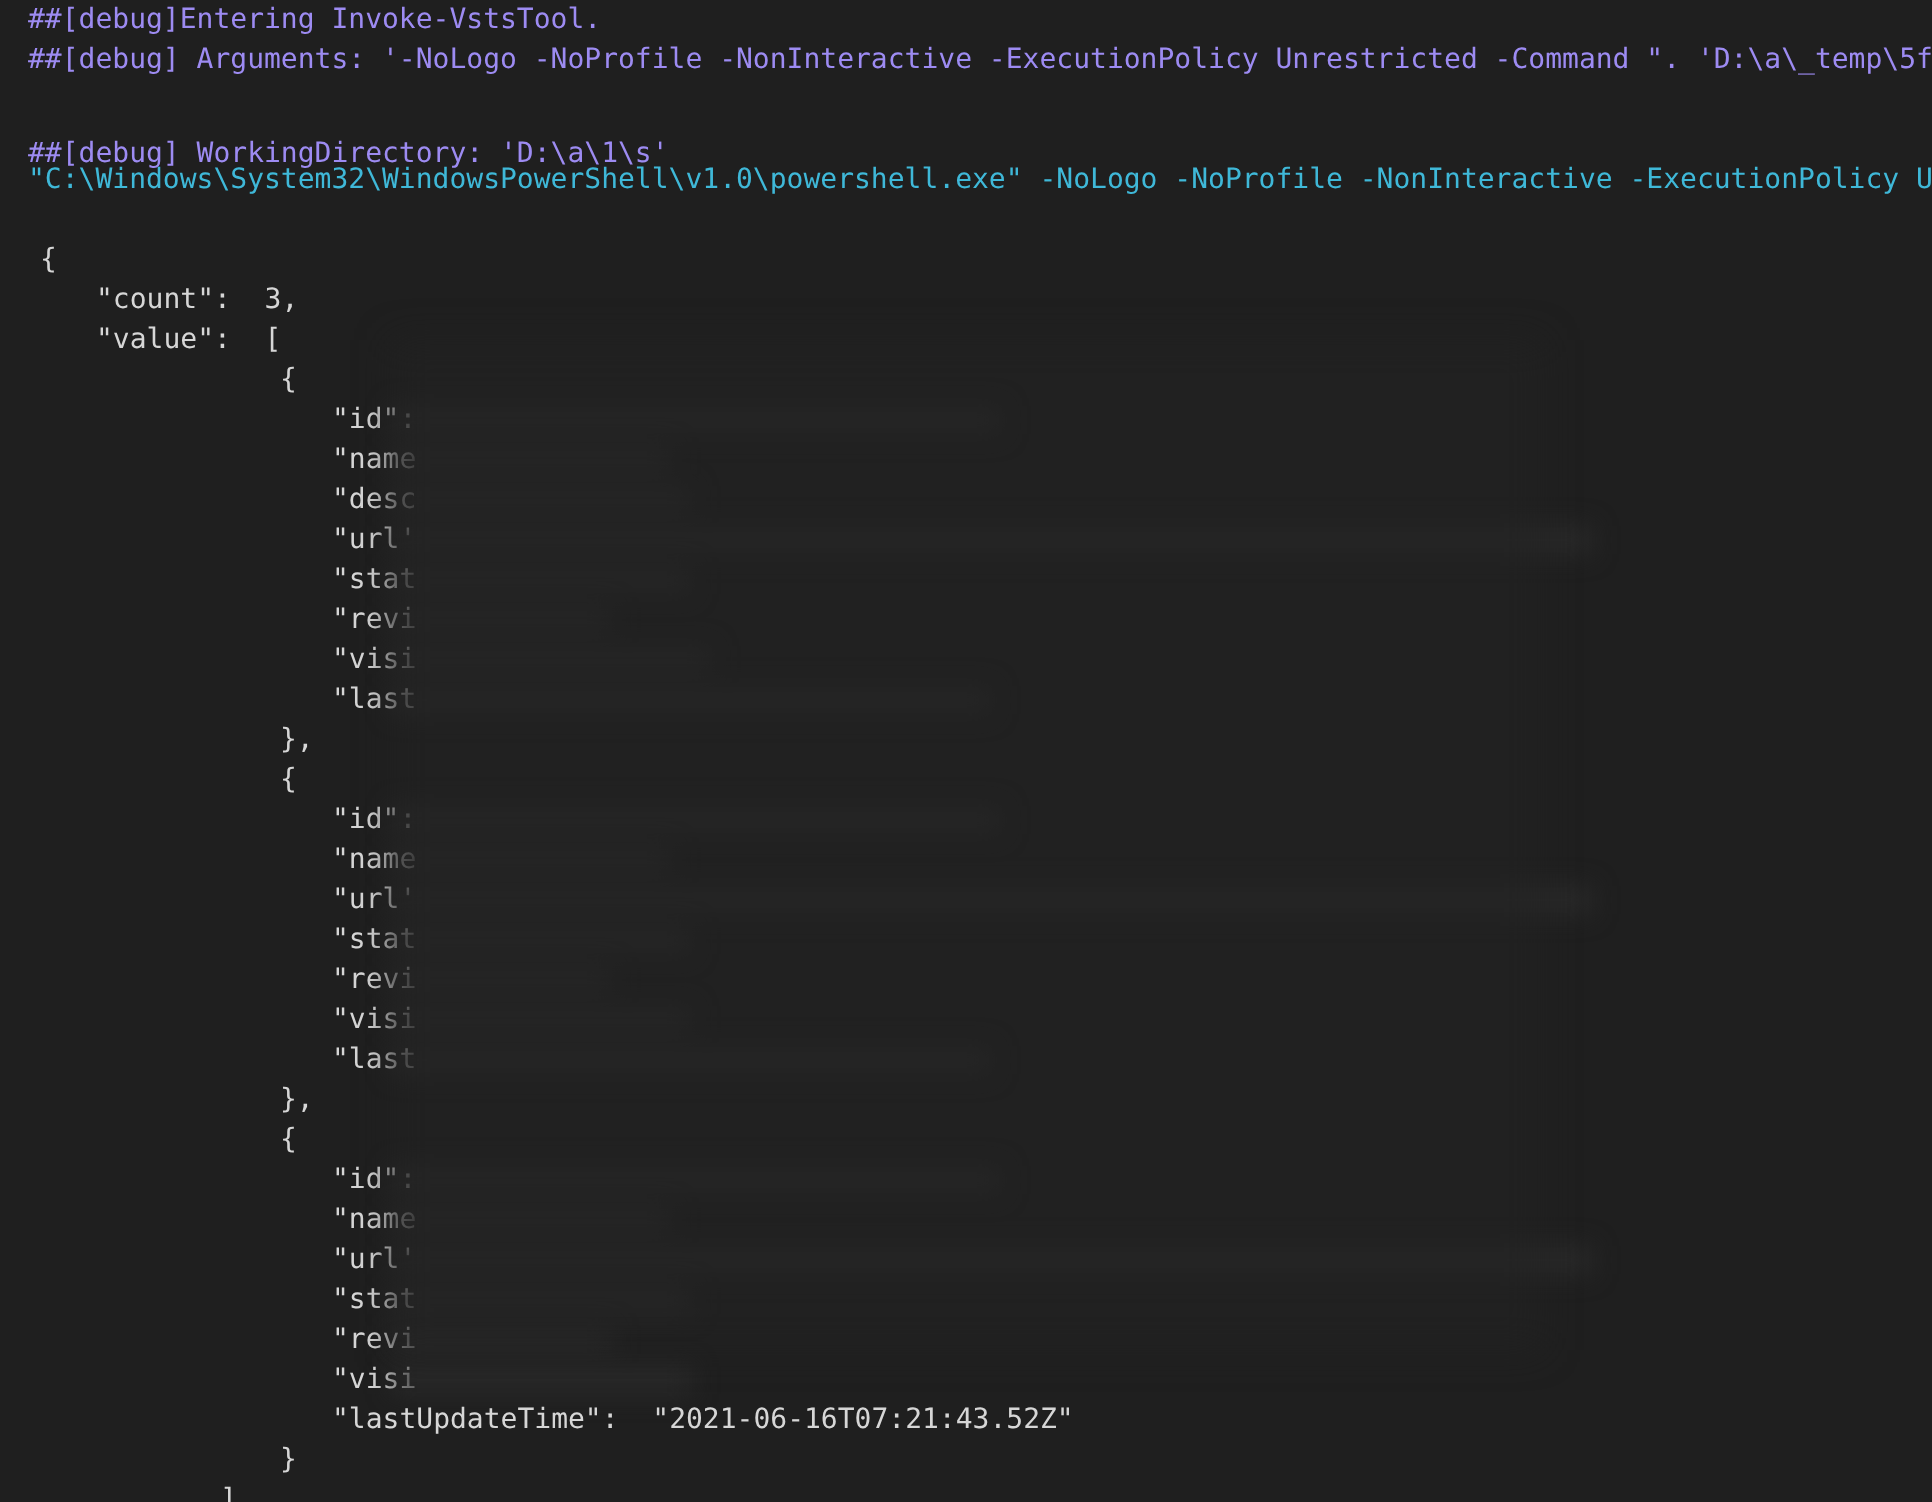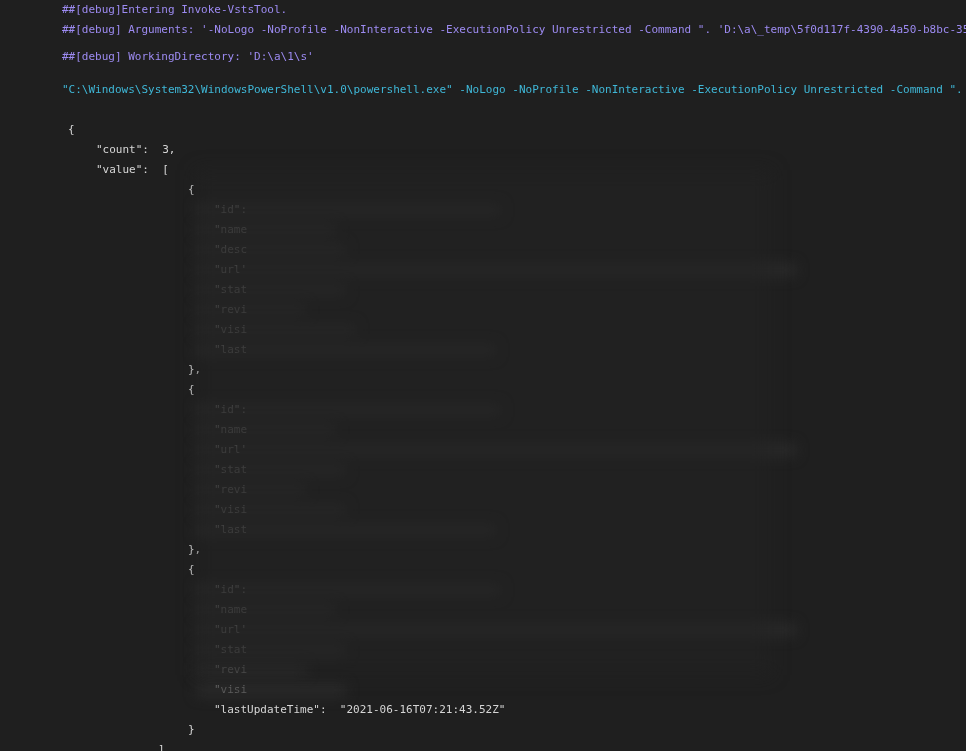--- a/index.html
+++ b/index.html
@@ -21,26 +21,25 @@
     height: 751px;
     background: #1f1f1f;
     overflow: hidden;
   }
 
   .log-line {
     position: absolute;
     left: 0;
     white-space: pre;
     font-family: "DejaVu Sans Mono", "Liberation Mono", monospace;
-    font-size: 11px;
+    font-size: 14px;
     line-height: 20px;
     height: 20px;
     letter-spacing: 0px;
     color: #d4d4d4;
-    margin-left: 48px;
   }
 
   .c-debug  { color: #9d8bf2; }
   .c-cmd    { color: #3fb8d8; }
   .c-json   { color: #d6d6d6; }
   
   .blur-plate {
     position: absolute;
     pointer-events: none;
     background: rgba(42,42,42,0.96);
@@ -48,21 +47,21 @@
     -webkit-filter: blur(6px);
   }
 </style>
 </head>
 <body>
 
 <div id="console">
 
 <div class="log-line c-debug" style="top: 0px; left: 14px;">##[debug]Entering Invoke-VstsTool.</div>
     <div class="log-line c-debug" style="top: 20px; left: 14px;">##[debug] Arguments: '-NoLogo -NoProfile -NonInteractive -ExecutionPolicy Unrestricted -Command ". 'D:\a\_temp\5f0d117f-4390-4a50-b8bc-35997953a</div>
-    <div class="log-line c-debug" style="top: 47px; left: 14px;">##[debug] WorkingDirectory: 'D:\a\1\s'</div>
+    <div class="log-line c-debug" style="top: 67px; left: 14px;">##[debug] WorkingDirectory: 'D:\a\1\s'</div>
     <div class="log-line c-cmd" style="top: 80px; left: 14px;">"C:\Windows\System32\WindowsPowerShell\v1.0\powershell.exe" -NoLogo -NoProfile -NonInteractive -ExecutionPolicy Unrestricted -Command ". 'D:\a\</div>
     <div class="log-line c-json" style="top: 120px; left: 20px;">{</div>
     <div class="log-line c-json" style="top: 140px; left: 48px;">"count":  3,</div>
     <div class="log-line c-json" style="top: 160px; left: 48px;">"value":  [</div>
     <div class="log-line c-json" style="top: 180px; left: 140px;">{</div>
     <div class="log-line c-json" style="top: 200px; left: 166px;">"id":</div>
     <div class="blur-plate" style="left: 196px; top: 203px; width: 305px; height: 14px;"></div>
     <div class="log-line c-json" style="top: 220px; left: 166px;">"name</div>
     <div class="blur-plate" style="left: 196px; top: 223px; width: 140px; height: 14px;"></div>
     <div class="log-line c-json" style="top: 240px; left: 166px;">"desc</div>

